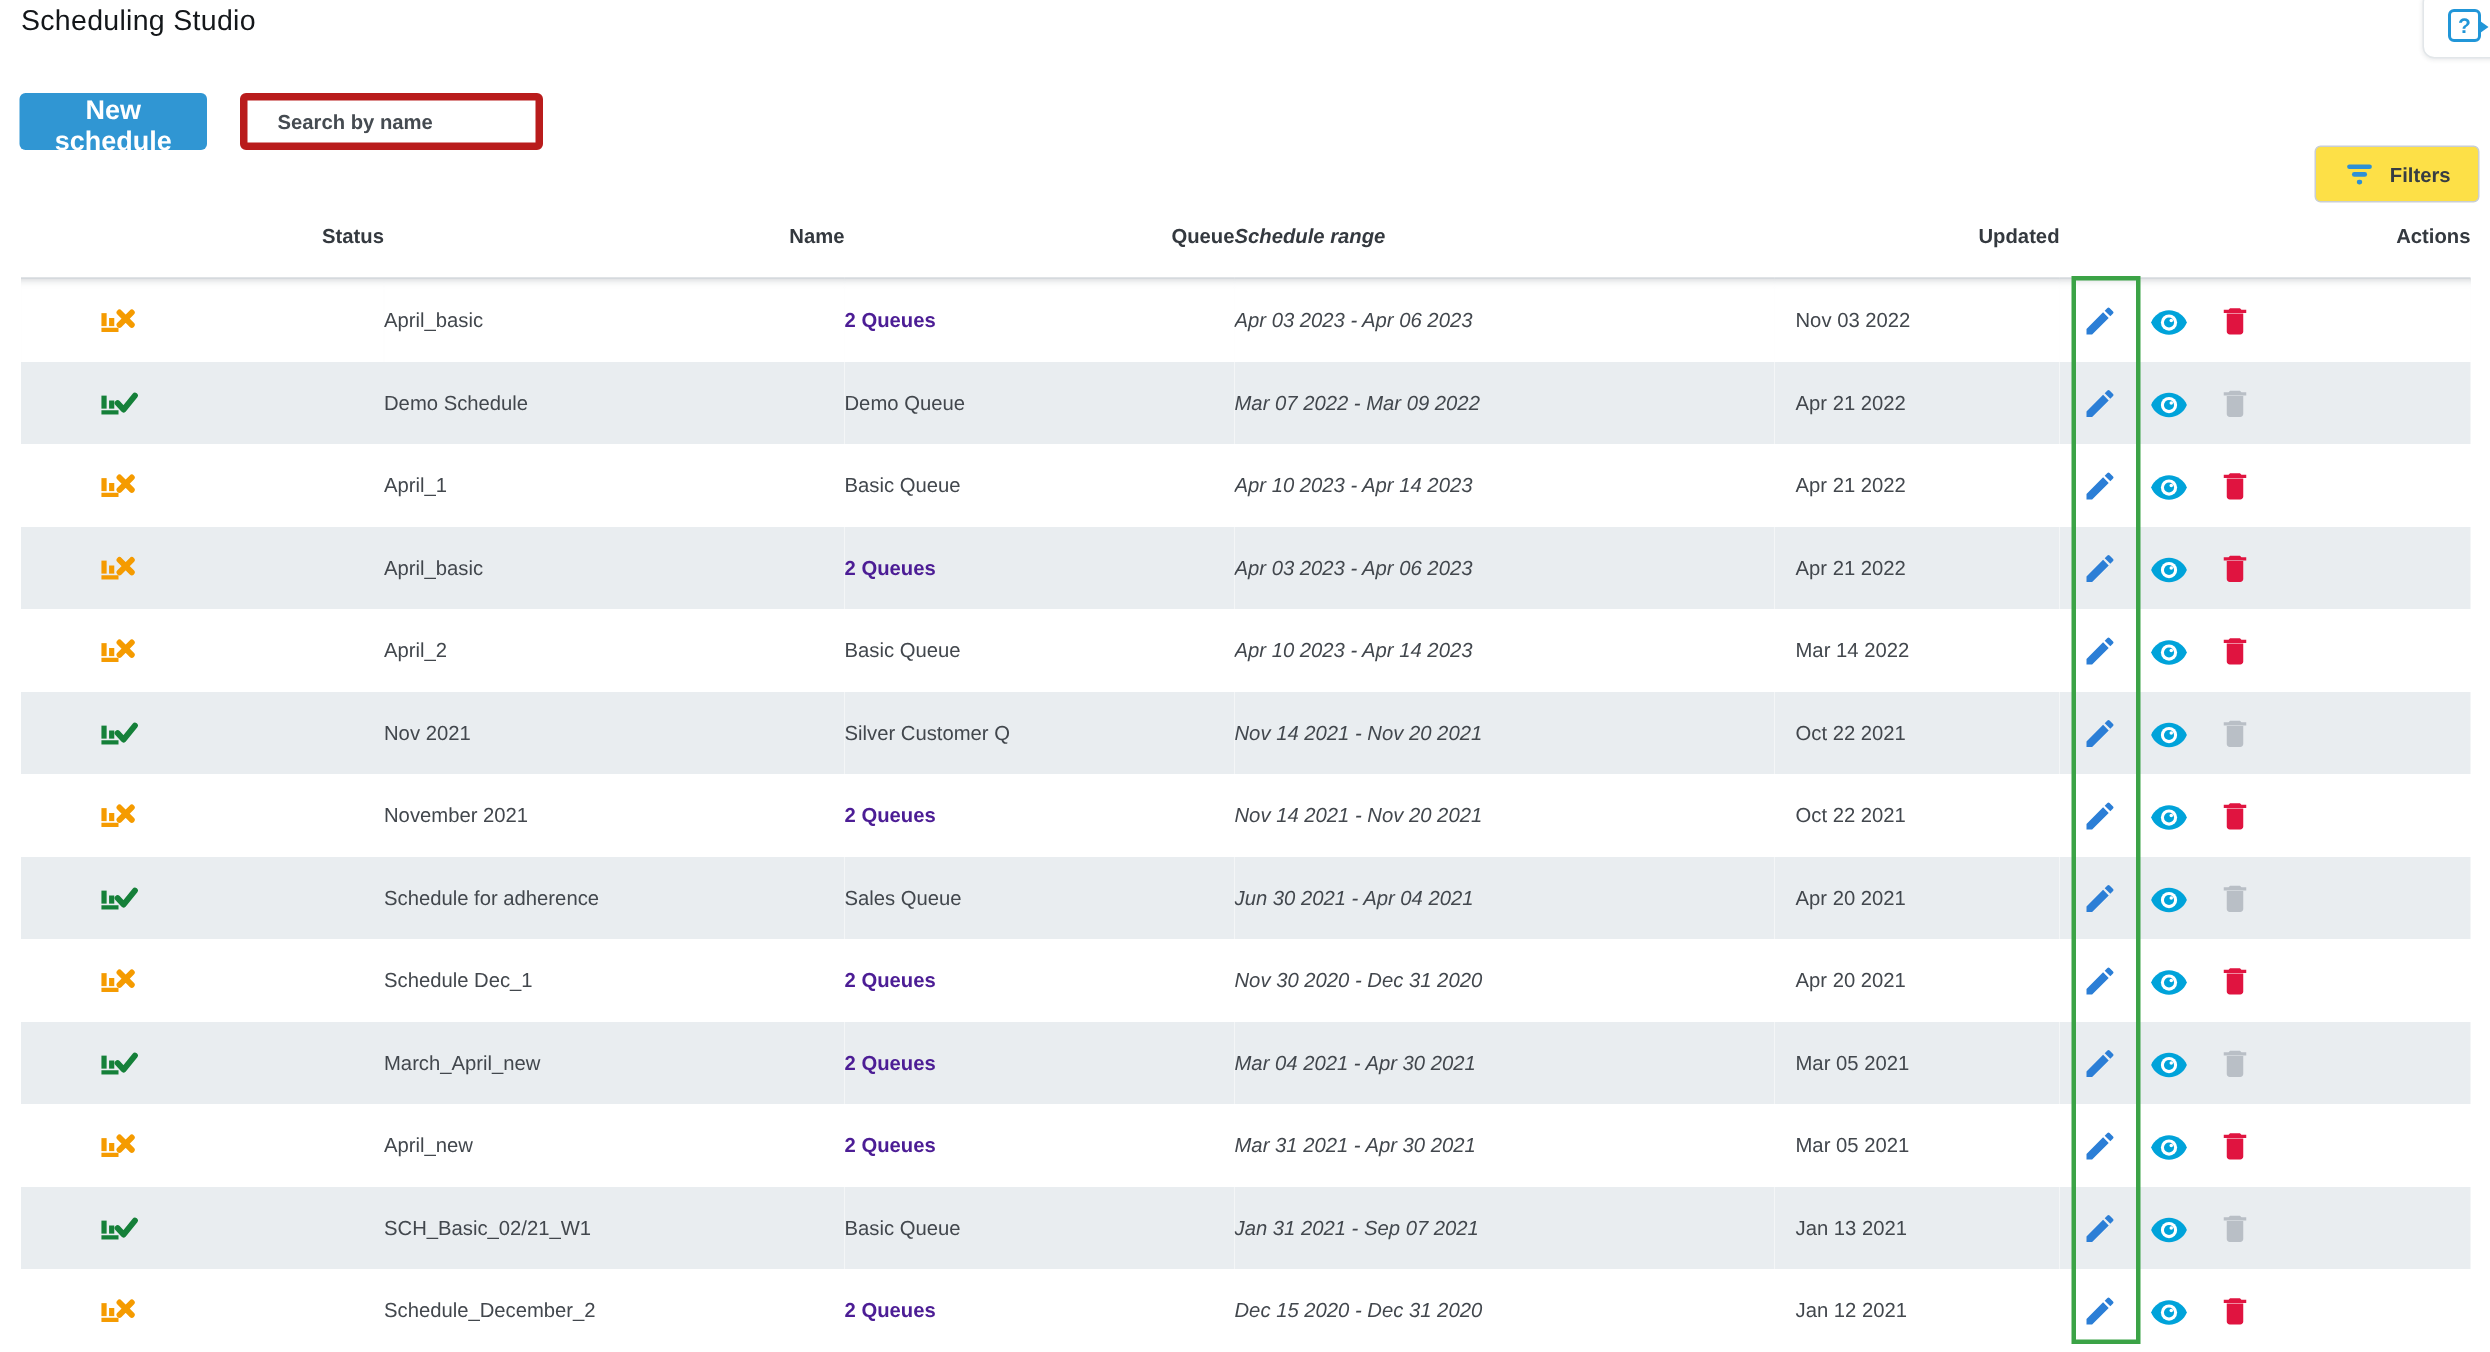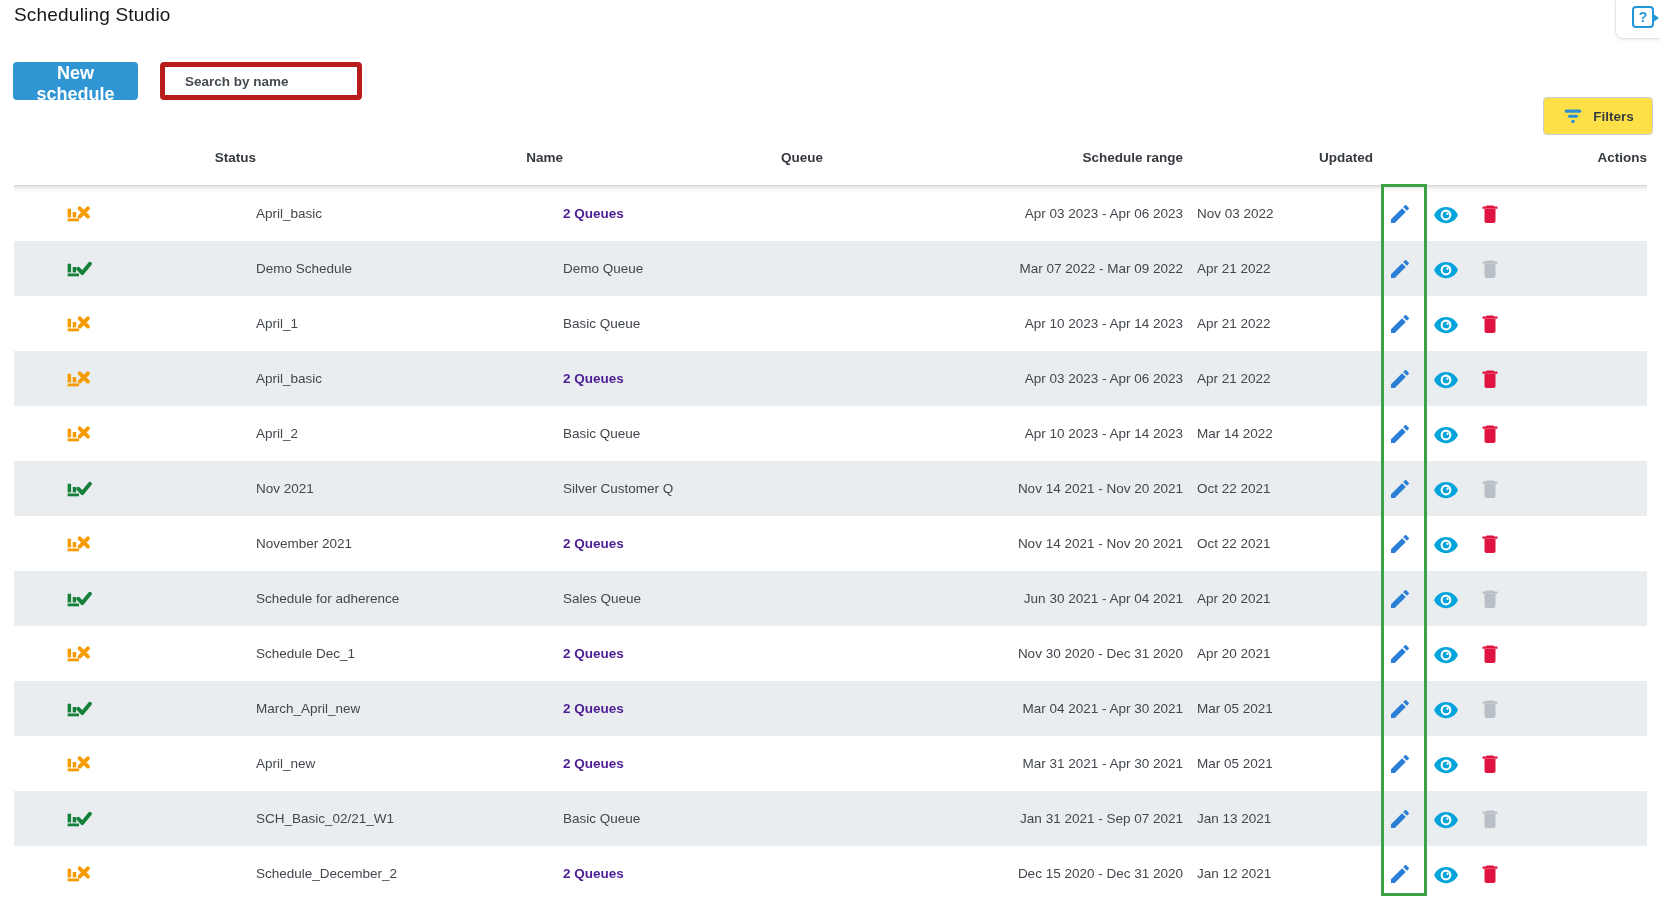--- a/index.html
+++ b/index.html
@@ -57,21 +57,21 @@
   table{border-collapse:collapse;table-layout:fixed;width:1633px;}
   th,td{padding:0;font-size:13.5px;overflow:hidden;white-space:nowrap;}
   thead th{
     height:55px;text-align:right;vertical-align:middle;
     font-weight:700;color:#34393f;border-bottom:1px solid #d5d9dd;
   }
   tbody td{height:55px;vertical-align:middle;color:#42474d;}
   tbody tr:nth-child(even){background:#e9edf0;}
   tbody tr:first-child td{box-shadow:inset 0 6px 6px -6px rgba(90,100,110,.35);}
   .c-status{padding-left:52px;}
-  .c-range, th.c-range{text-align:right;}
+  .c-range, th.c-range{text-align:left;font-style:italic;}
   .c-upd{padding-left:14px;}
   th.c-actions{padding-left:20px;}
   .bold{font-weight:700;color:#4c1d95;}
   .st-ico{display:inline-block;width:26px;height:26px;line-height:0;}
   .st-failed{color:#f59b00;} .st-published{color:#158039;}
   .st-ico svg{fill:currentColor;}
   .act-cell{display:flex;align-items:center;height:55px;padding-left:13px;}
   .icon-btn{
     width:28px;height:28px;border:none;background:transparent;padding:2px;
     cursor:pointer;line-height:0;margin-right:17px;

